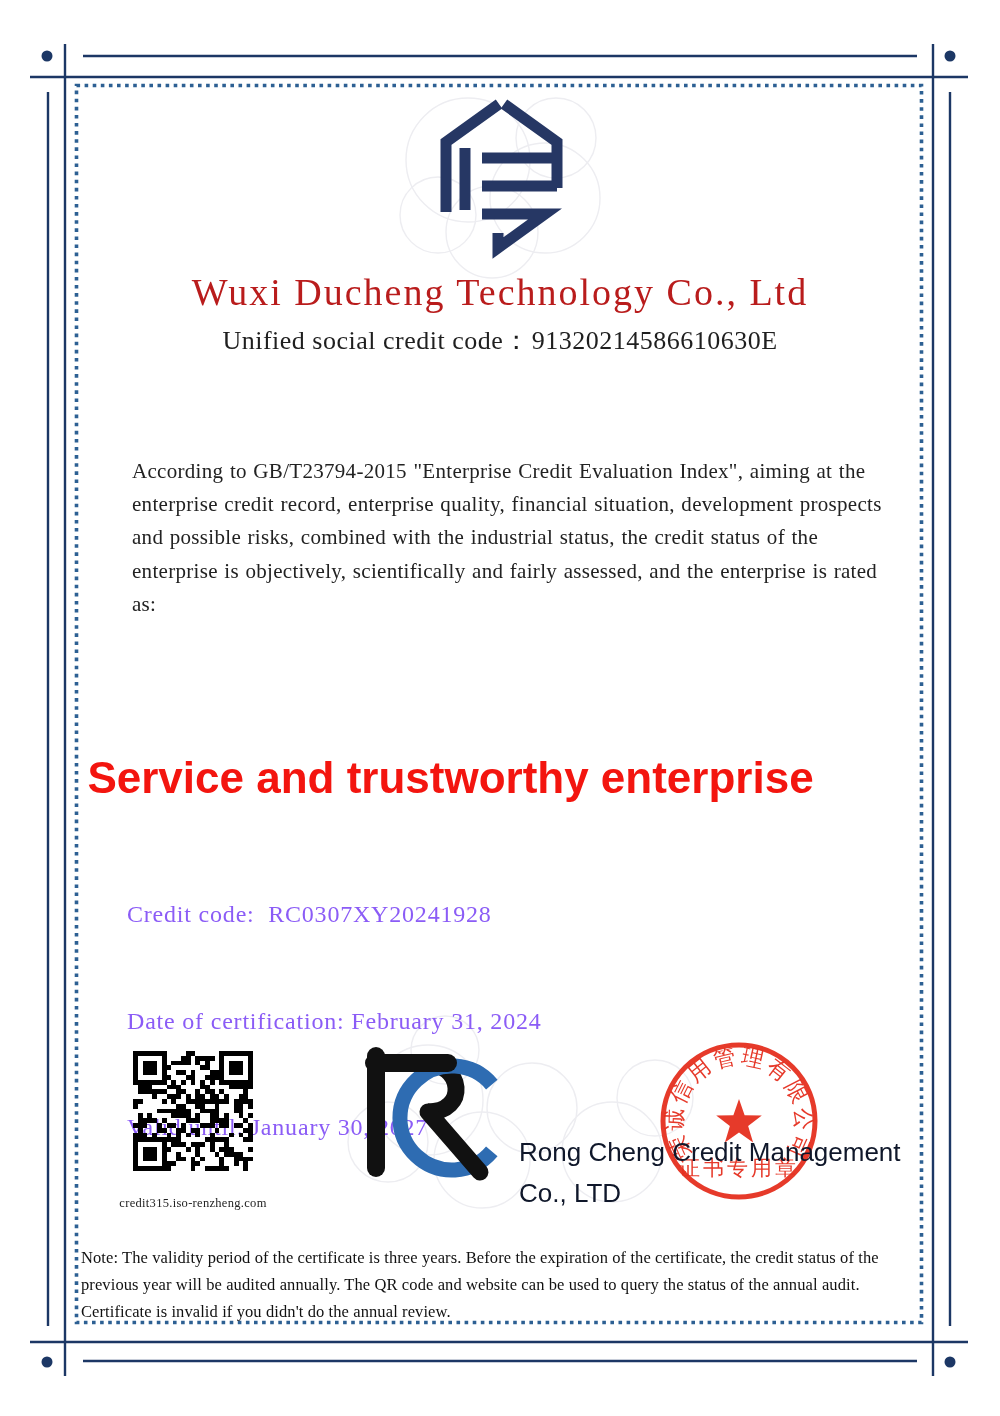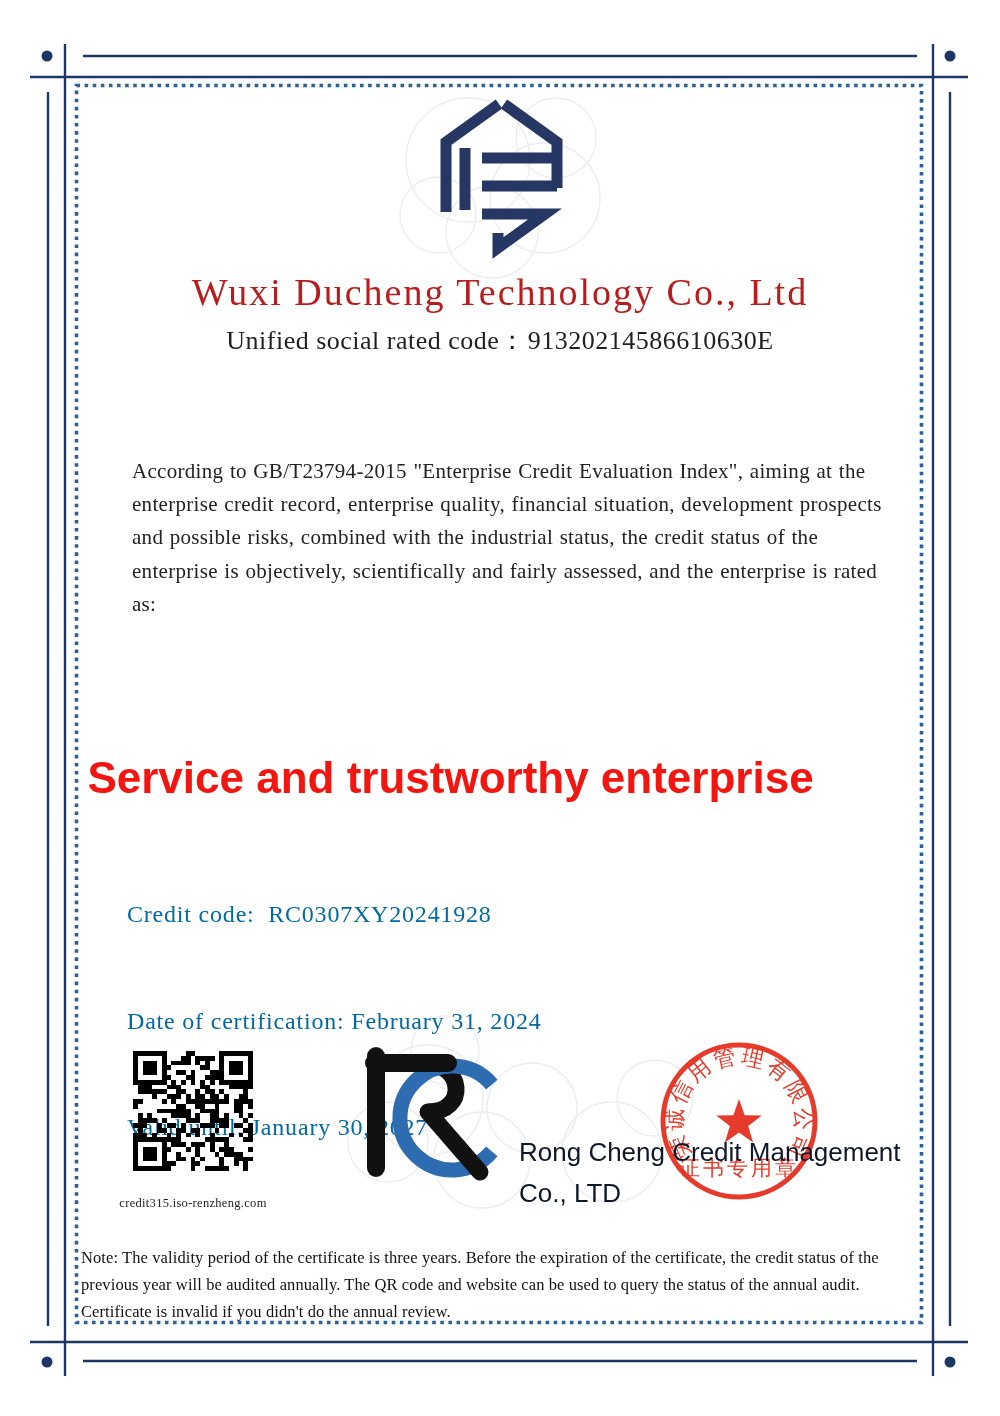--- a/index.html
+++ b/index.html
@@ -21,21 +21,21 @@
     font-size:21px;line-height:33.2px;letter-spacing:0.3px;word-spacing:1px;color:#222;}
 
   .rating{left:0;top:643px;width:1000px;text-align:center;
     font-family:"Liberation Sans",sans-serif;font-weight:700;
     font-size:74px;line-height:76px;letter-spacing:3px;color:#f3150f;}
   .rating-title{left:0;top:758px;width:901px;text-align:center;
     font-family:"Liberation Sans",sans-serif;font-weight:700;
     font-size:44px;line-height:40px;color:#f3150f;}
 
   .details{left:127px;top:826px;width:600px;font-size:24px;line-height:35.5px;
-    letter-spacing:0.8px;color:#0369a1;white-space:pre-wrap;}
+    letter-spacing:0.8px;color:#8b5cf6;white-space:pre-wrap;}
 
   .qr-caption{left:93px;top:1196px;width:200px;text-align:center;
     font-size:12.5px;letter-spacing:0.3px;color:#222;}
 
   .issuer{left:519px;top:1132px;width:412px;
     font-family:"Liberation Sans",sans-serif;font-size:26px;line-height:41px;
     color:#0f172a;}
 
   .note{left:81px;top:1244px;width:842px;font-size:16.5px;line-height:27px;
     letter-spacing:0.1px;color:#111;}
@@ -91,21 +91,21 @@
         <path d="M71 6 L124 44 V90"></path>
         <path d="M49 60 H124"></path>
         <path d="M49 88 H124"></path>
         <path d="M49 116 H112 L65 150 V135"></path>
       </g>
     </svg>
 
     <div class="abs company-name">Wuxi Ducheng Technology Co., Ltd</div>
 
     <div class="abs uscc">
-      <span>Unified social rated code：</span><span class="val">91320214586610630E</span>
+      <span>Unified social credit code：</span><span class="val">91320214586610630E</span>
     </div>
 
     <div class="abs paragraph">According to GB/T23794-2015 "Enterprise Credit Evaluation Index", aiming at the enterprise credit record, enterprise quality, financial situation, development prospects and possible risks, combined with the industrial status, the credit status of the enterprise is objectively, scientifically and fairly assessed, and the enterprise is rated as:</div>
 
 
     <div class="abs rating-title">Service and trustworthy enterprise</div>
 
     <div class="abs details">
       <div>Credit code:  RC0307XY20241928</div>
       <div>Date of certification: February 31, 2024</div>

